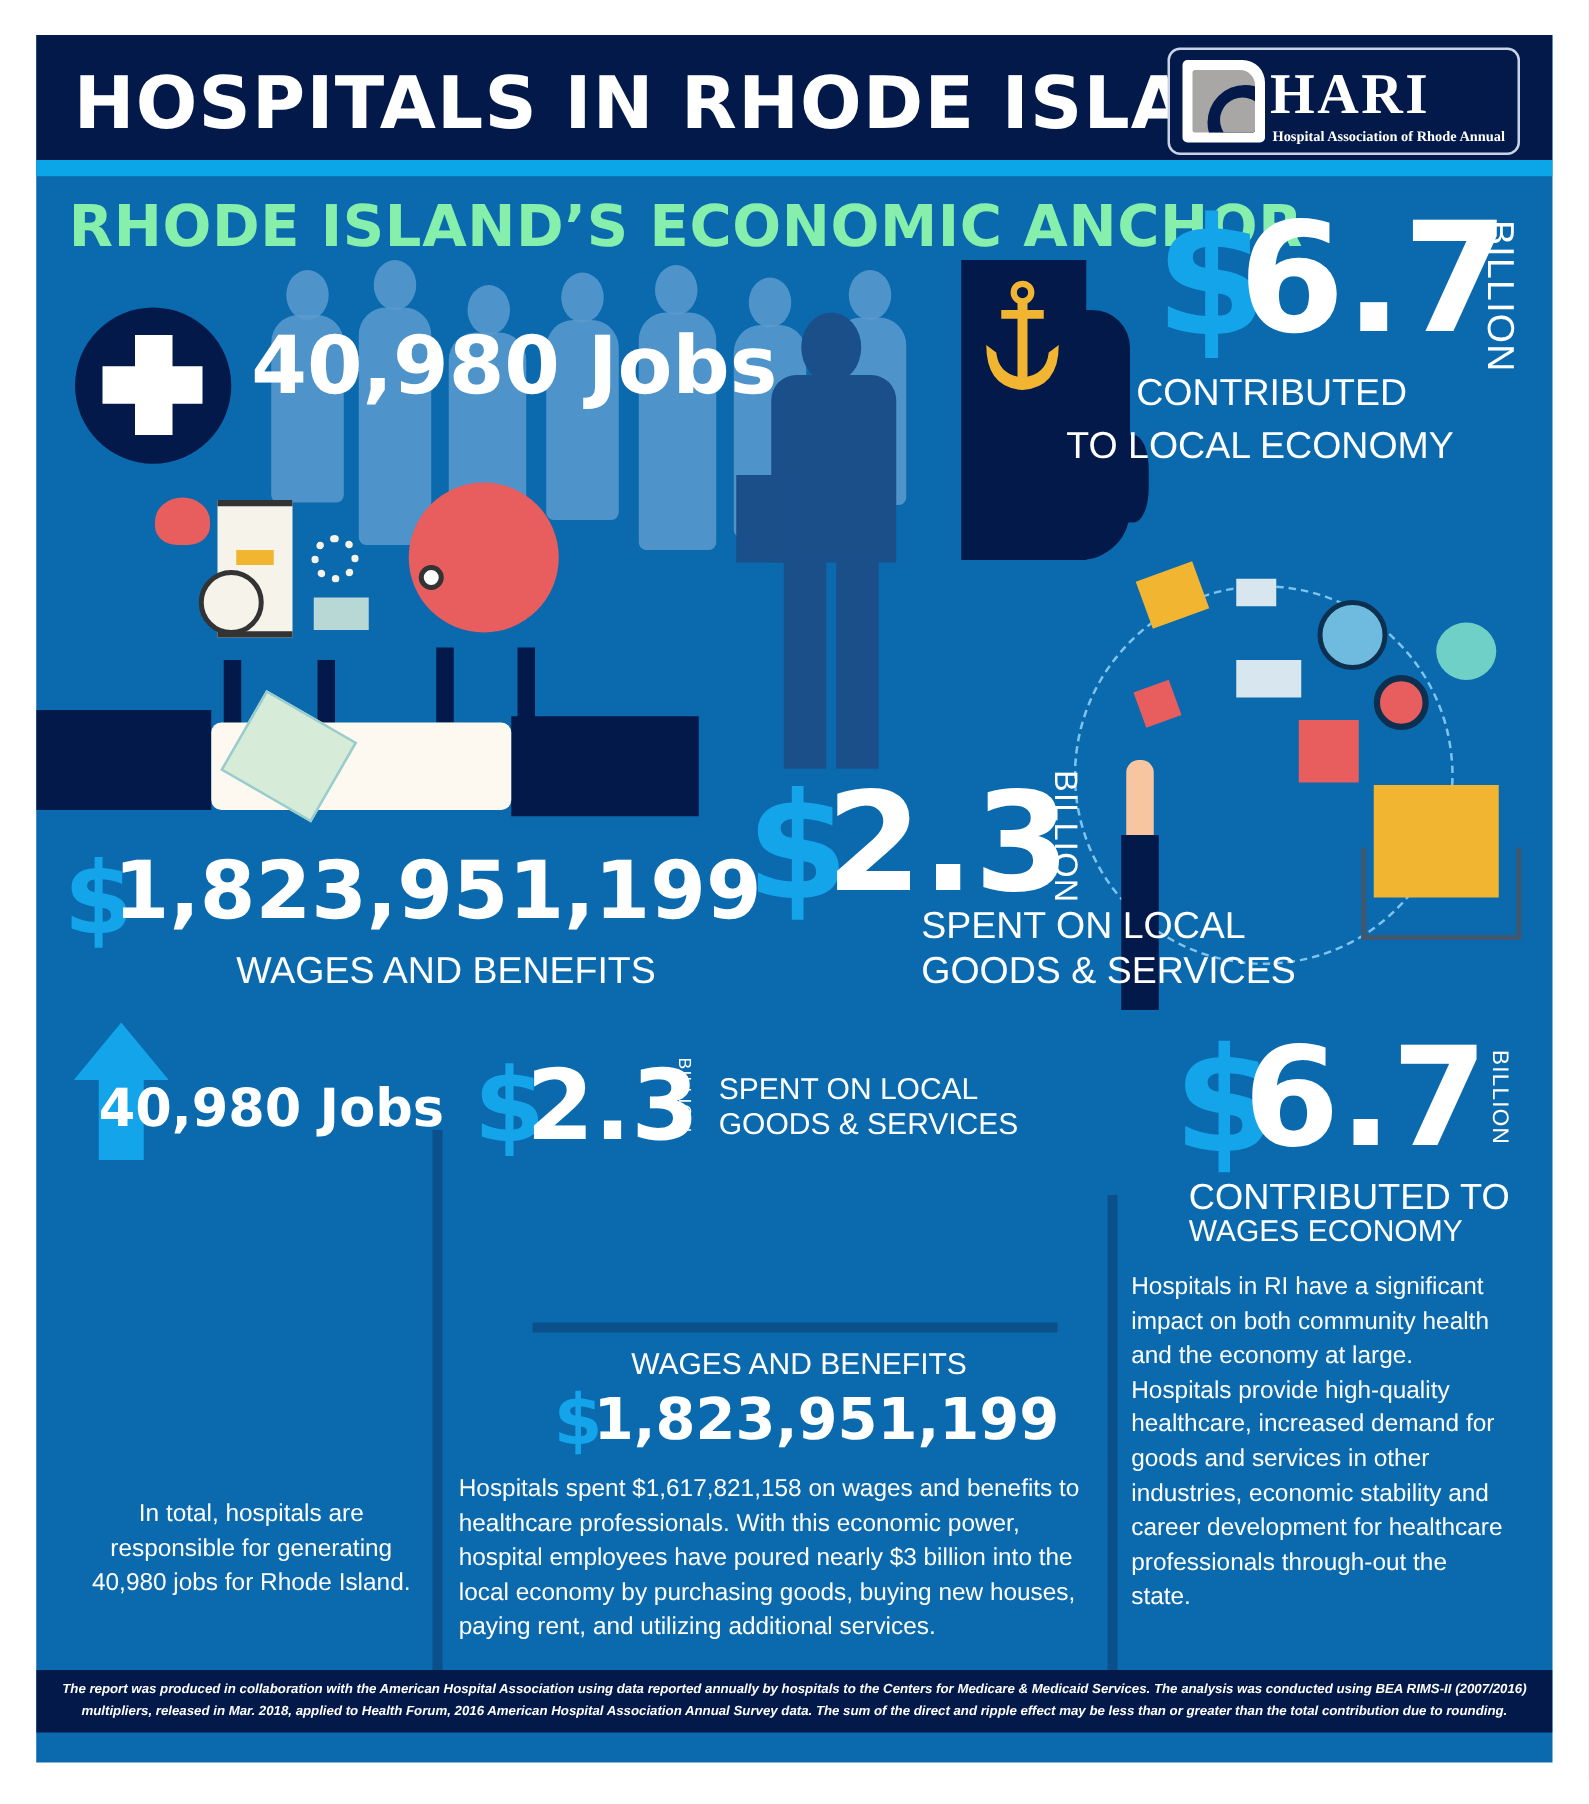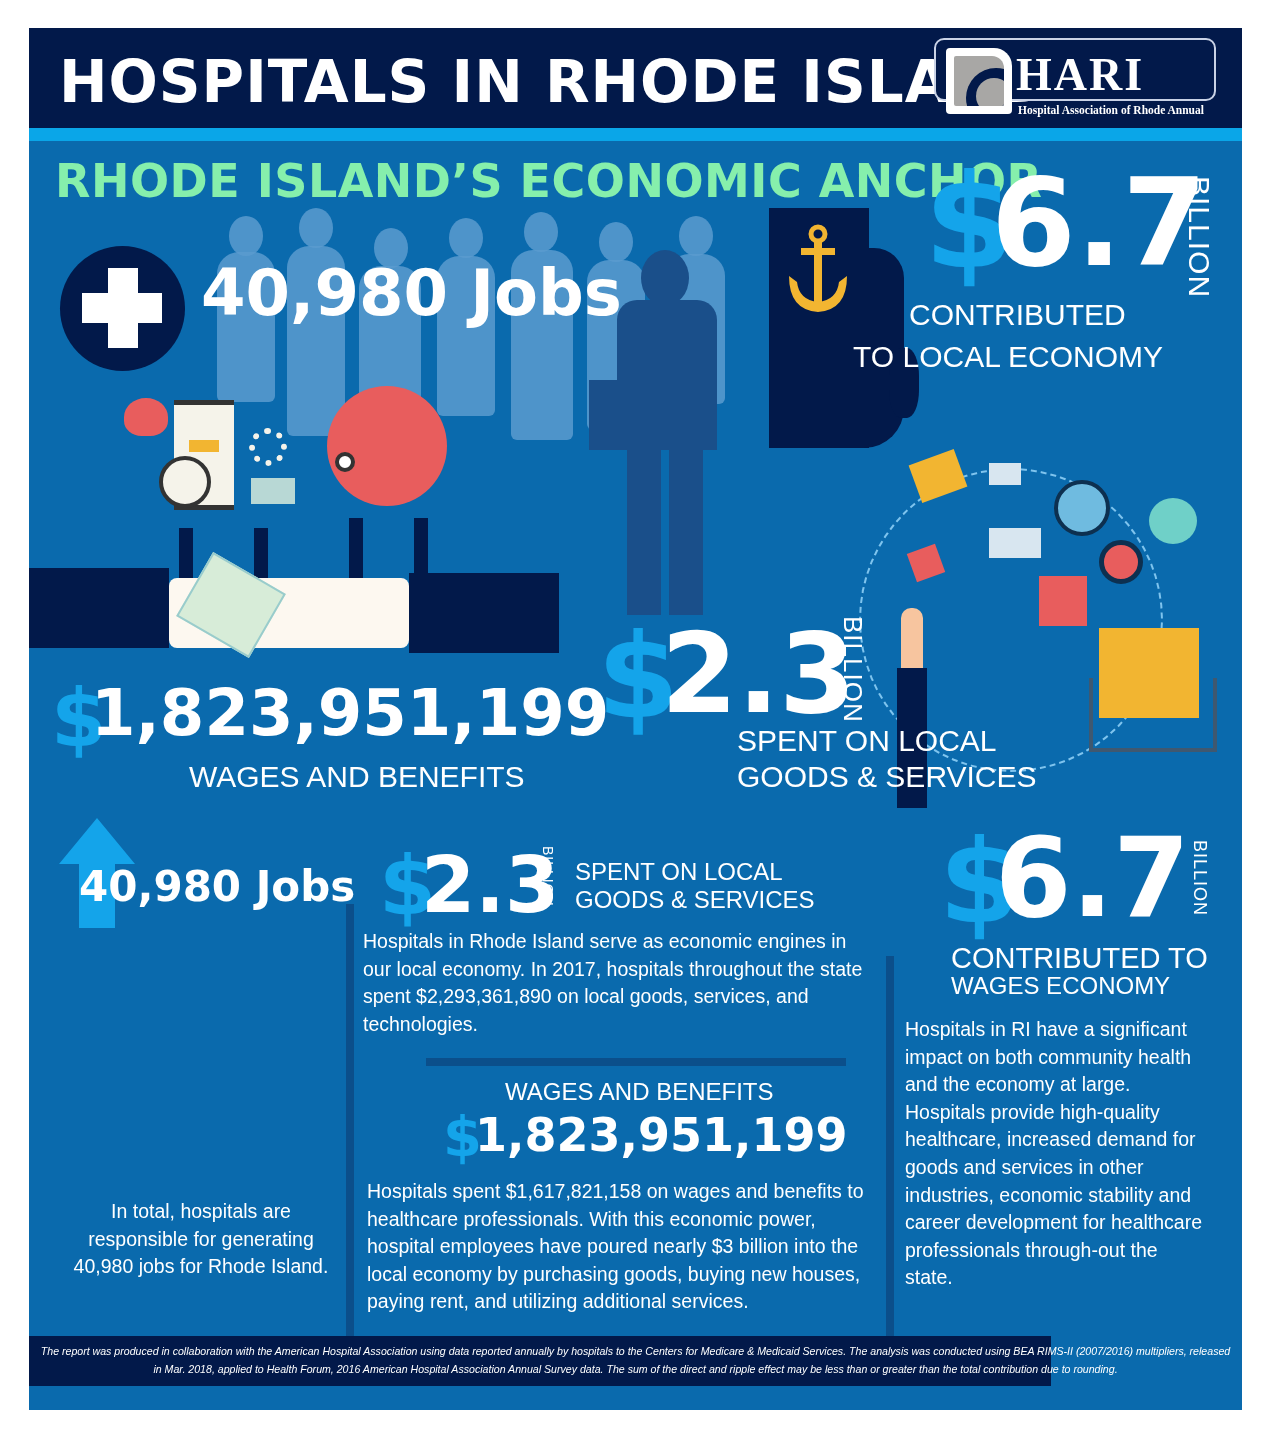--- a/index.html
+++ b/index.html
@@ -2,41 +2,41 @@
 <html><head>
 <meta charset="utf-8">
 <style>
   html,body{margin:0;padding:0;background:#ffffff;}
   body{width:1271px;height:1443px;position:relative;overflow:hidden;font-family:"Liberation Sans","DejaVu Sans",sans-serif;}
   .poster{position:absolute;left:29px;top:28px;width:1213px;height:1382px;background:#0a6aad;overflow:hidden;}
   .abs{position:absolute;}
   
   .header{left:0;top:0;width:1213px;height:100px;background:#02194a;}
   .title{left:30px;top:20px;color:#ffffff;font-weight:bold;font-size:58px;letter-spacing:1px;white-space:nowrap;font-family:"DejaVu Sans","Liberation Sans",sans-serif;}
-  .logo{left:905px;top:10px;width:282px;height:63px;border:2px solid #c9d2e6;border-radius:10px;box-sizing:border-box;background:#02194a;}
+  .logo{left:905px;top:10px;width:282px;height:86px;border:2px solid #c9d2e6;border-radius:10px;box-sizing:border-box;background:#02194a;}
   .logo-mark{left:10px;top:8px;width:66px;height:66px;background:#ffffff;border-radius:4px 18px 4px 4px;}
   .logo-mark-inner{left:8px;top:8px;width:50px;height:50px;background:#a8a7a5;border-radius:2px 12px 2px 2px;overflow:hidden;}
   .logo-wave{left:12px;top:12px;width:60px;height:60px;border-radius:50%;background:#02194a;}
   .logo-wave2{left:22px;top:22px;width:36px;height:36px;border-radius:50%;background:#a8a7a5;}
   .logo-name{left:80px;top:12px;color:#ffffff;font-family:"Liberation Serif","DejaVu Serif",serif;font-weight:bold;font-size:46px;letter-spacing:2px;line-height:46px;}
   .logo-sub{left:82px;top:64px;color:#ffffff;font-family:"Liberation Serif","DejaVu Serif",serif;font-weight:bold;font-size:11.5px;white-space:nowrap;}
   .stripe{left:0;top:100px;width:1213px;height:13px;background:#0aa6e8;}
   .subtitle{left:26px;top:126px;color:#86efac;font-weight:bold;font-size:46px;letter-spacing:0.5px;white-space:nowrap;font-family:"DejaVu Sans","Liberation Sans",sans-serif;}
   
   .sil{background:#5b9bcf;opacity:0.85;border-radius:22px 22px 6px 6px;}
   .sil-head{background:#5b9bcf;opacity:0.85;border-radius:50%;}
   .man{background:#1a4f8a;}
   
   .white-big{color:#ffffff;font-weight:bold;font-family:"DejaVu Sans","Liberation Sans",sans-serif;white-space:nowrap;}
   .dollar{color:#14a4ea;font-weight:bold;font-family:"DejaVu Sans","Liberation Sans",sans-serif;}
   .billion-vert{color:#ffffff;writing-mode:vertical-rl;font-size:26px;letter-spacing:1px;white-space:nowrap;}
   .caption{color:#ffffff;font-size:30px;white-space:nowrap;line-height:34px;}
   .body-text{color:#ffffff;font-size:19.5px;line-height:27.6px;}
   .divider{background:#0b4f8b;}
-  .footer{left:0;top:1308px;width:1022px;height:50px;background:#02194a;}
+  .footer{left:0;top:1308px;width:1213px;height:50px;background:#02194a;font-weight:bold;}
   .footer-text{left:10px;top:6px;width:1193px;color:#ffffff;font-style:italic;font-size:10.6px;line-height:18px;text-align:center;}
   .cross-circle{left:31px;top:218px;width:125px;height:125px;border-radius:50%;background:#02194a;}
   .cross-v{left:48px;top:22px;width:30px;height:80px;background:#ffffff;}
   .cross-h{left:22px;top:47px;width:80px;height:30px;background:#ffffff;}
 </style>
 </head>
 <body>
 
 <div class="poster">
 
@@ -154,21 +154,20 @@
   <div class="abs white-big" style="left:50px;top:834px;font-size:42px;">40,980 Jobs</div>
   <div class="abs body-text" style="left:36px;top:1170px;width:272px;text-align:center;">In total, hospitals are responsible for generating 40,980 jobs for Rhode Island.</div>
 
   <div class="abs divider" style="left:317px;top:876px;width:8px;height:432px;"></div>
 
   <div class="abs dollar" style="left:350px;top:810px;font-size:82px;">$</div>
   <div class="abs white-big" style="left:392px;top:812px;font-size:78px;">2.3</div>
   <div class="abs billion-vert" style="left:511px;top:818px;font-size:14px;">BILLION</div>
   <div class="abs caption" style="left:546px;top:830px;font-size:24px;line-height:28px;">SPENT ON LOCAL</div>
   <div class="abs caption" style="left:546px;top:858px;font-size:24px;line-height:28px;">GOODS &amp; SERVICES</div>
-  <div class="abs body-text" style="left:334px;top:900px;width:510px;">Hospitals in Rhode Island serve as economic engines in our local economy. In 2017, hospitals throughout the state spent $2,293,361,890 on local goods, services, and technologies.</div>
 
   <div class="abs divider" style="left:397px;top:1030px;width:420px;height:8px;"></div>
 
   <div class="abs caption" style="left:476px;top:1050px;font-size:24px;line-height:28px;">WAGES AND BENEFITS</div>
   <div class="abs dollar" style="left:414px;top:1076px;font-size:56px;">$</div>
   <div class="abs white-big" style="left:446px;top:1080px;font-size:46px;">1,823,951,199</div>
   <div class="abs body-text" style="left:338px;top:1150px;width:520px;">Hospitals spent $1,617,821,158 on wages and benefits to healthcare professionals. With this economic power, hospital employees have poured nearly $3 billion into the local economy by purchasing goods, buying new houses, paying rent, and utilizing additional services.</div>
 
   <div class="abs divider" style="left:857px;top:928px;width:8px;height:380px;"></div>
 

